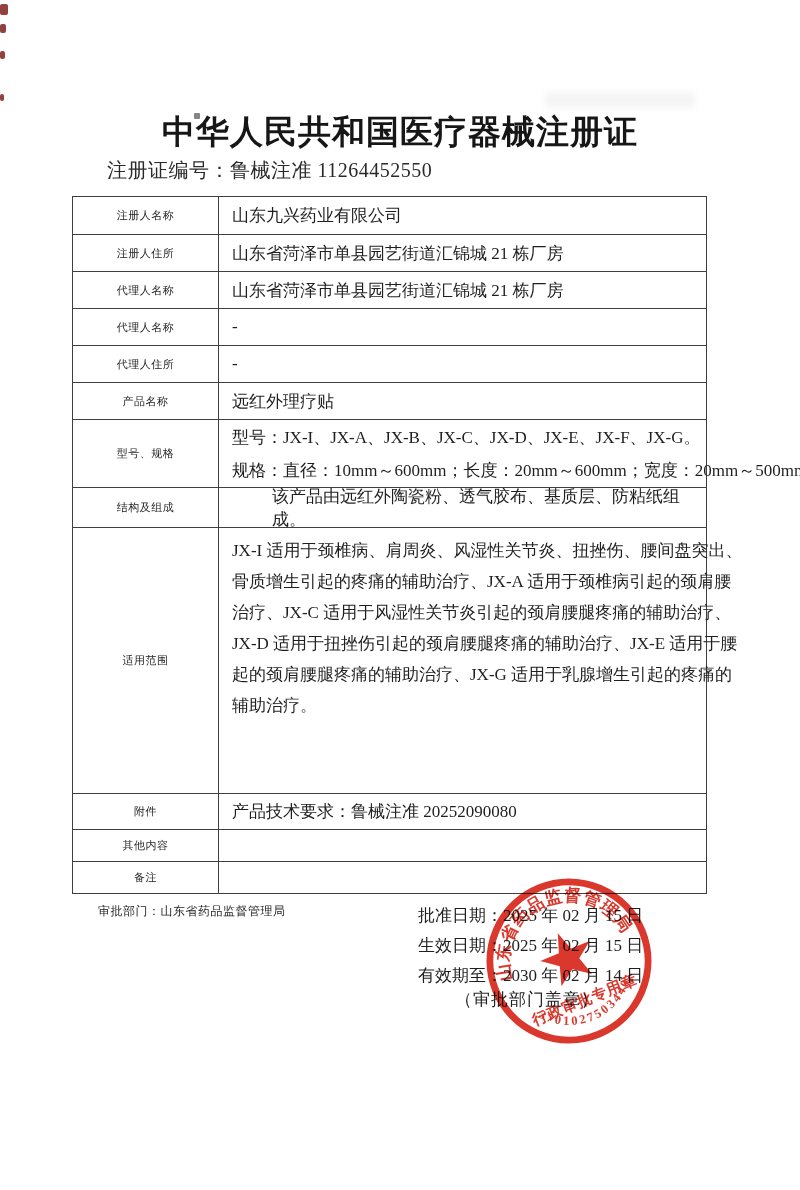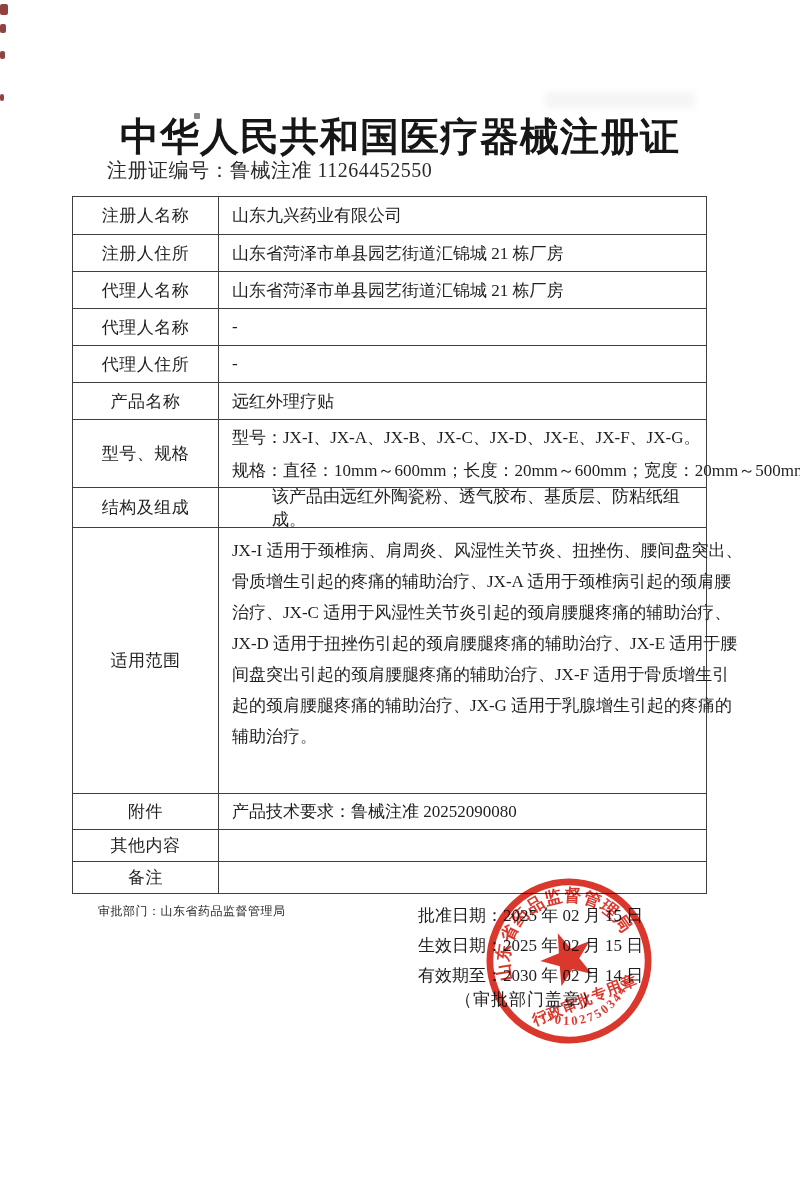--- a/index.html
+++ b/index.html
@@ -17,40 +17,40 @@
   .edge-mark{position:absolute;background:#7c221c;border-radius:2px;opacity:.85;}
   .m1{left:0;top:4px;width:8px;height:11px;}
   .m2{left:0;top:24px;width:6px;height:9px;}
   .m3{left:0;top:51px;width:5px;height:8px;}
   .m4{left:0;top:94px;width:4px;height:7px;}
   .speck{position:absolute;left:194px;top:113px;width:6px;height:6px;background:#55504c;opacity:.7;border-radius:1px;}
   .smudge{position:absolute;left:545px;top:92px;width:150px;height:16px;background:#c9c9c9;opacity:.18;filter:blur(3px);}
 
   .title{
     position:absolute;left:0;top:110px;width:800px;
-    text-align:center;font-size:39px;font-weight:bold;
+    text-align:center;font-size:33px;font-weight:bold;
     letter-spacing:1px;color:#161616;margin:0;font-family:Liberation Serif, serif;
   }
   .regline{
     position:absolute;left:107px;top:157px;
     font-size:20px;color:#2a2a2a;letter-spacing:.5px;
   }
 
   .cert-table{
     position:absolute;left:72px;top:196px;width:635px;
     border:1.5px solid #3f3f3f;box-sizing:border-box;
     background:#fff;
   }
   .row{display:flex;box-sizing:border-box;}
   .row + .row{border-top:1px solid #3f3f3f;}
   .cell-label{
     width:146px;flex:0 0 146px;box-sizing:border-box;
     border-right:1px solid #3f3f3f;
     display:flex;align-items:center;justify-content:center;
-    font-size:17px;letter-spacing:.5px;text-align:center;
+    font-size:11px;letter-spacing:.5px;text-align:center;
   }
   .cell-value{
     flex:1;box-sizing:border-box;padding-left:13px;padding-right:6px;
     display:flex;align-items:center;
     font-size:17px;
   }
   .h37{height:37px;} .h68{height:68px;} .h40{height:40px;gap:40px;}
   .h266{height:266px;} .h36{height:36px;} .h32{height:32px;}
   .two-line{flex-direction:column;align-items:stretch;justify-content:center;}
   .two-line div{line-height:33px;white-space:nowrap;}
@@ -137,21 +137,20 @@
       <div class="cell-value">该产品由远红外陶瓷粉、透气胶布、基质层、防粘纸组成。</div>
     </div>
 
     <div class="row h266">
       <div class="cell-label">适用范围</div>
       <div class="cell-value scope-value">
         <div class="scope-line">JX-I 适用于颈椎病、肩周炎、风湿性关节炎、扭挫伤、腰间盘突出、</div>
         <div class="scope-line">骨质增生引起的疼痛的辅助治疗、JX-A 适用于颈椎病引起的颈肩腰</div>
         <div class="scope-line">治疗、JX-C 适用于风湿性关节炎引起的颈肩腰腿疼痛的辅助治疗、</div>
         <div class="scope-line">JX-D 适用于扭挫伤引起的颈肩腰腿疼痛的辅助治疗、JX-E 适用于腰</div>
-        <div class="scope-line">间盘突出引起的颈肩腰腿疼痛的辅助治疗、JX-F 适用于骨质增生引</div>
         <div class="scope-line">起的颈肩腰腿疼痛的辅助治疗、JX-G 适用于乳腺增生引起的疼痛的</div>
         <div class="scope-line">辅助治疗。</div>
       </div>
     </div>
 
     <div class="row h36">
       <div class="cell-label">附件</div>
       <div class="cell-value">产品技术要求：鲁械注准 20252090080</div>
     </div>
 

